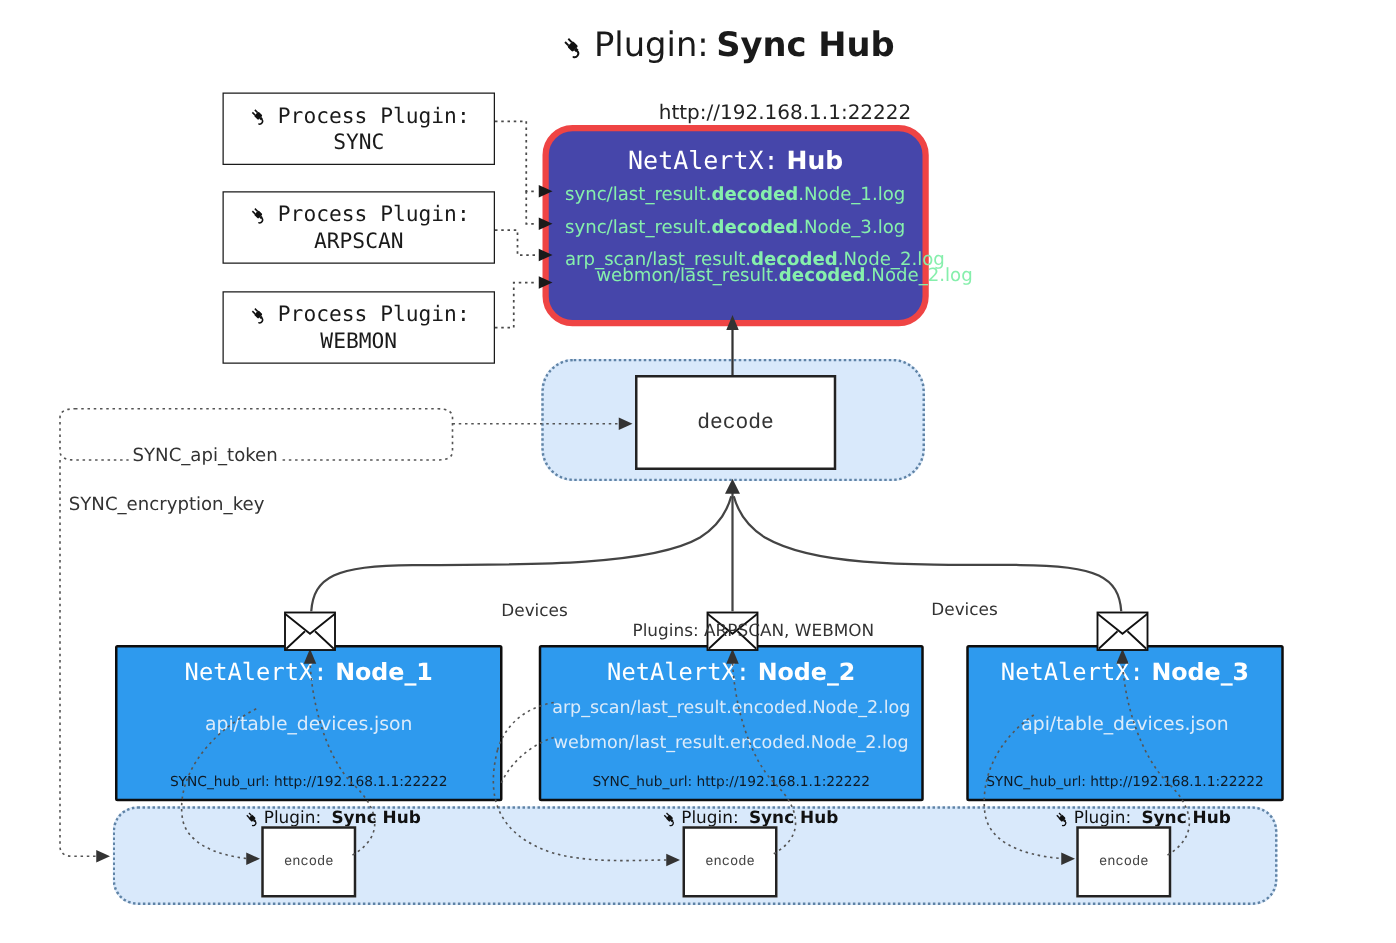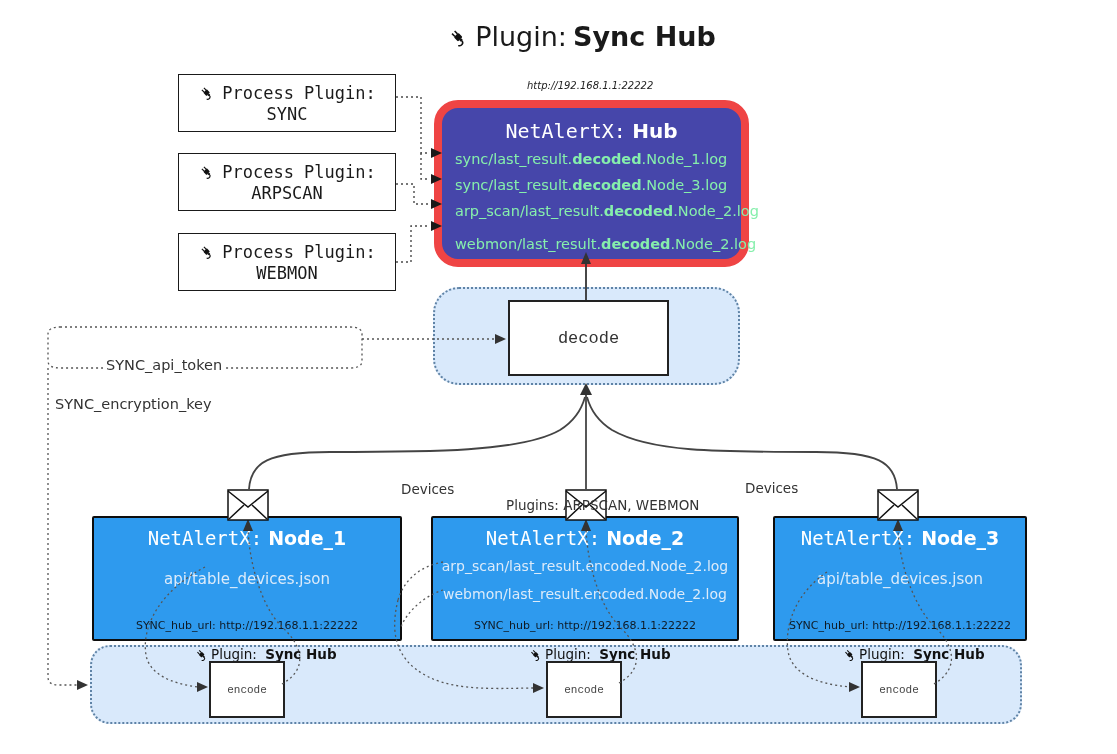--- a/index.html
+++ b/index.html
@@ -9,21 +9,21 @@
   
   .lightbox{position:absolute;background:#D9E9FB;border:2px dotted #5F83A6;border-radius:26px;}
   
   .pbox{position:absolute;background:#fff;border:1.5px solid #1a1a1a;display:flex;
         flex-direction:column;align-items:center;justify-content:center;gap:1px;
         font-family:"DejaVu Sans Mono",monospace;font-size:17px;color:#1a1a1a;}
   .pbox .l1{display:flex;align-items:center;gap:7px;}
   .whitebox{position:absolute;background:#fff;border:2px solid #222;display:flex;
             align-items:center;justify-content:center;font-family:Liberation Mono, monospace;color:#333;}
   
-  .hub{position:absolute;background:#4646AA;border:8px solid #ef4444;border-radius:24px;color:#fff;}
+  .hub{position:absolute;background:#4646AA;border:5px solid #ef4444;border-radius:24px;color:#fff;}
   .hub-title{position:absolute;top:11px;left:0;right:0;text-align:center;font-size:20px;}
   .hub-log{position:absolute;left:13px;font-size:14.5px;color:#86efac;white-space:nowrap;}
   .hub-log b{font-weight:700;}
   
   .node{position:absolute;background:#2E9AEE;border:2px solid #0d0d0d;border-radius:2px;color:#fff;}
   .node-title{position:absolute;top:9px;left:0;right:0;text-align:center;font-size:19px;}
   .node-line{position:absolute;left:0;right:0;text-align:center;color:#DCEBFA;font-size:14.5px;white-space:nowrap;}
   .node-url{position:absolute;bottom:7px;left:0;right:0;text-align:center;color:#0f1a24;font-size:11px;}
   .bold{font-weight:700;}
   
@@ -90,31 +90,31 @@
   <div class="pbox" style="left:178px;top:233px;width:216px;height:56px;">
     <span class="l1">
         <svg class="plug-s" viewBox="0 0 24 24">
           <use href="#plug"></use>
         </svg>
       <span>Process Plugin:</span>
       </span>
     <span>WEBMON</span>
   </div>
 
-  <div class="lbl" style="left:527px;top:80px;font-size:10px;color:#222;font-style:italic;">http://192.168.1.1:22222</div>
+  <div class="lbl" style="left:527px;top:80px;font-size:16px;color:#222;">http://192.168.1.1:22222</div>
 
   <div class="hub" style="left:434px;top:100px;width:299px;height:151px;">
     <div class="hub-title">
       <span class="mono">NetAlertX:</span>
       <span class="bold">Hub</span>
     </div>
     <div class="hub-log" style="top:43px;"><span>sync/last_result.</span><b>decoded</b><span>.Node_1.log</span></div>
     <div class="hub-log" style="top:69px;"><span>sync/last_result.</span><b>decoded</b><span>.Node_3.log</span></div>
     <div class="hub-log" style="top:95px;"><span>arp_scan/last_result.</span><b>decoded</b><span>.Node_2.log</span></div>
-    <div class="hub-log" style="top:128px;"><span>webmon/last_result.</span><b>decoded</b><span>.Node_2.log</span></div>
+    <div class="hub-log" style="top:108px;margin-left:25px;"><span>webmon/last_result.</span><b>decoded</b><span>.Node_2.log</span></div>
   </div>
 
   <div class="whitebox" style="left:508px;top:300px;width:157px;height:72px;font-size:17px;">
     <span>decode</span>
   </div>
 
   <div class="node" style="left:92px;top:516px;width:306px;height:121px;">
     <div class="node-title">
       <span class="mono">NetAlertX:</span>
       <span class="bold">Node_1</span>

